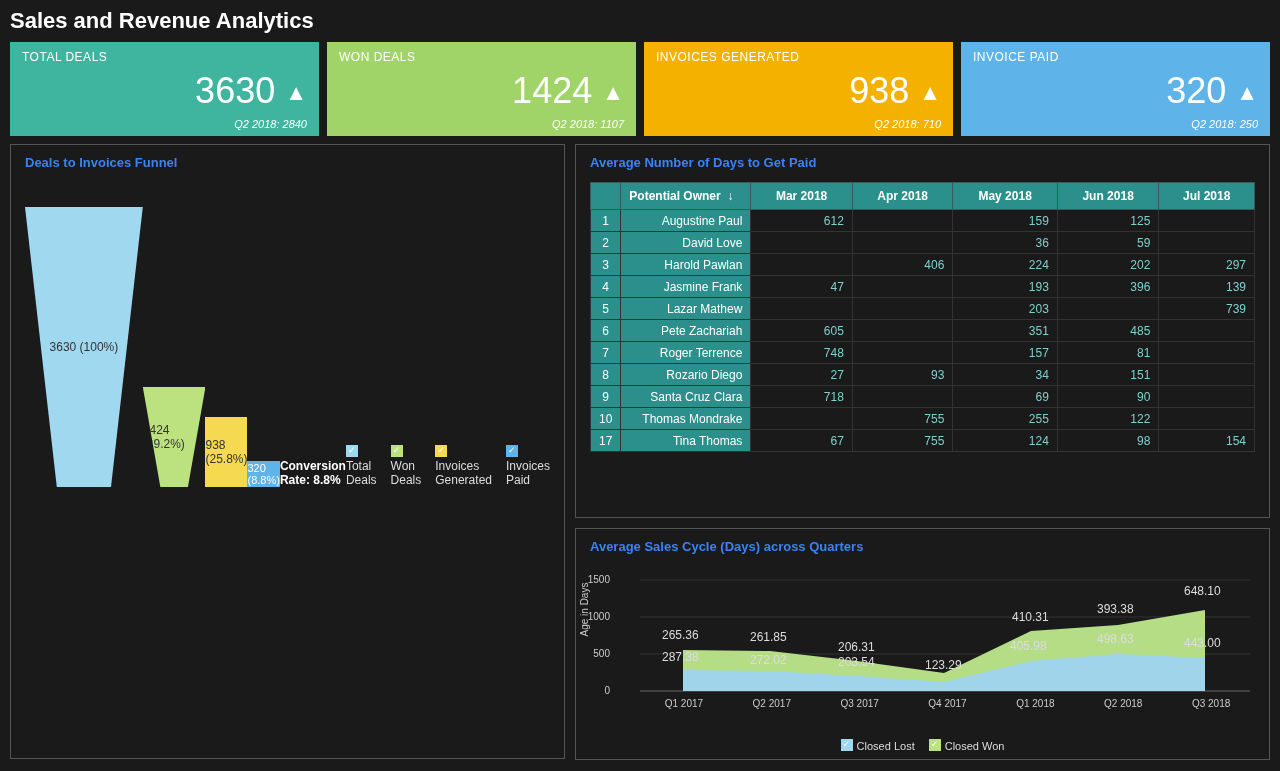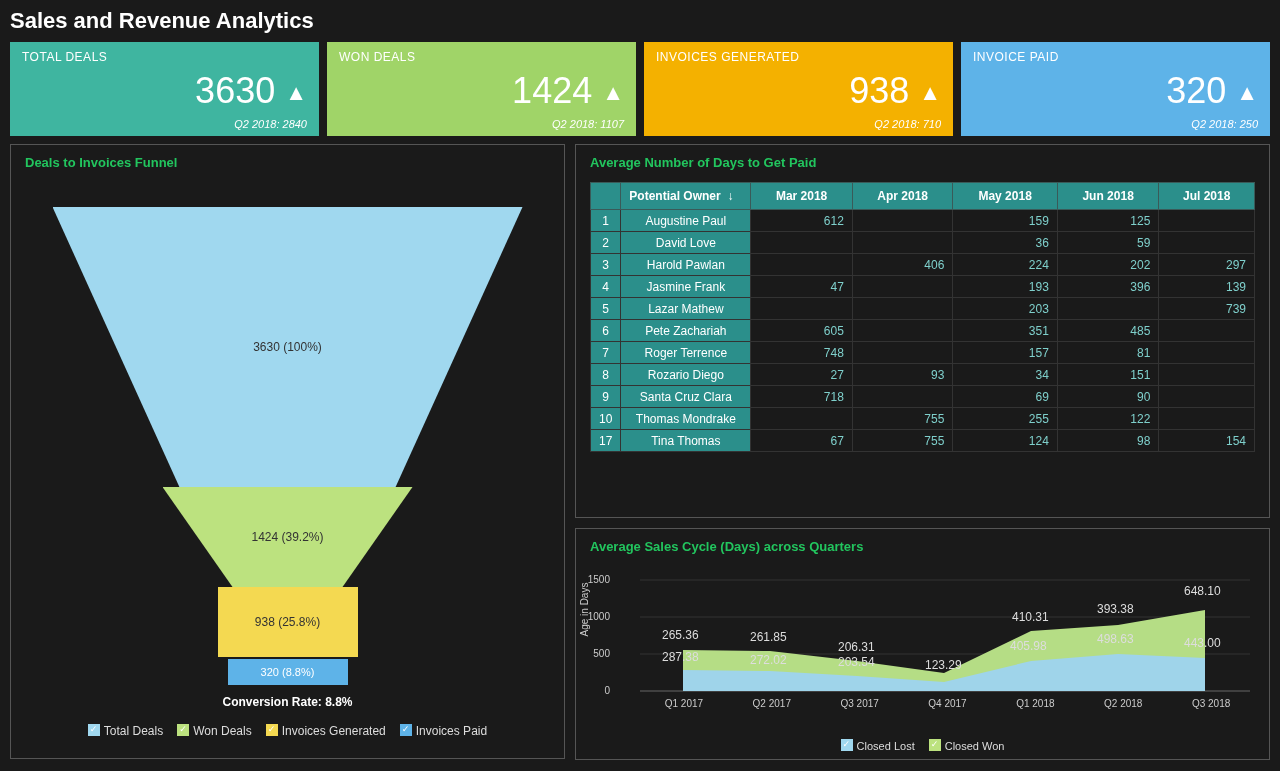--- a/index.html
+++ b/index.html
@@ -15,40 +15,40 @@
 .kpi-val { font-size:36px; font-weight:300; text-align:right; line-height:1; }
 .kpi-val .tri { font-size:22px; vertical-align:middle; }
 .kpi-sub { font-size:11px; text-align:right;font-style:italic; }
 .grid { display:flex; gap:10px; }
 .left-col { width:555px; }
 .right-col { flex:1; display:flex; flex-direction:column; gap:10px; }
 .panel { border:1px solid #555; padding:10px 14px; background:#1a1a1a; }
 .panel-funnel { height:615px; }
 .panel-table { height:374px; }
 .panel-chart { height:232px; }
-.panel-title { font-size:13px; font-weight:600; color:#22c55e; margin-bottom:12px; }
-
-.funnel-wrap { display:flex; flex-direction:column; align-items:center; margin-top:37px; }
+.panel-title { font-size:13px; font-weight:600; color:#3b82f6; margin-bottom:12px; }
+
+.funnel-wrap { display:flex; flex-direction:row; align-items:flex-end; margin-top:37px; }
 .funnel-seg { display:flex; align-items:center; justify-content:center; color:#333; font-size:12px; }
 .seg1 { width:470px; height:280px; background:#a0d8ef; clip-path:polygon(0 0,100% 0,73% 100%,27% 100%); }
 .seg2 { width:250px; height:100px; background:#bce27f; clip-path:polygon(0 0,100% 0,72% 100%,28% 100%); }
 .seg3 { width:140px; height:70px; background:#f4d951; color:#333; }
 .seg4 { width:120px; height:26px; background:#5eb3e8; color:#fff; font-size:11px; margin-top:2px; }
 .conv-label { font-size:12px; color:#fff; margin-top:10px; font-weight:600; }
 .legend { display:flex; gap:14px; margin-top:14px; font-size:12px; color:#ddd; }
 .swatch { width:12px; height:12px; display:inline-block; margin-right:4px; position:relative; top:1px; }
 .sw-blue { background:#a0d8ef; } .sw-green { background:#bce27f; } .sw-yellow { background:#f4d951; } .sw-deep { background:#5eb3e8; }
 .check { color:#fff; font-size:9px; position:absolute; left:2px; top:0; }
 
 table { width:100%; border-collapse:collapse; font-size:12px; }
 th { background:#2b8f8b; color:#fff; text-align:center; font-weight:600; padding:6px 8px; border:1px solid #3a5a58; }
 th.owner { text-align:left; }
 td { padding:3px 8px; border:1px solid #333; text-align:right; color:#7fd0cc; height:22px; }
 td.num { background:#2b8f8b; color:#fff; text-align:center; width:26px; }
-td.owner { background:#2b8f8b; color:#fff; text-align:center; width:130px; }
+td.owner { background:#2b8f8b; color:#fff; text-align:right; width:130px; }
 
 .chart-box { position:relative; height:170px; }
 .y-axis-label { position:absolute; left:-6px; top:50%; transform:rotate(-90deg) translateX(20px); font-size:10px; color:#ccc; transform-origin:left; }
 svg.area { position:absolute; left:50px; top:0; }
 .y-ticks { position:absolute; left:20px; top:0; font-size:10px; color:#ccc; }
 .y-ticks div { position:absolute; right:0; width:28px; text-align:right; }
 .x-ticks { position:absolute; left:50px; bottom:0; right:0; display:flex; }
 .x-ticks div { flex:1; text-align:center; font-size:10px; color:#ccc; }
 .pt-label { position:absolute; font-size:12px; color:#ddd; }
 .legend2 { display:flex; gap:14px; justify-content:center; font-size:11px; color:#ddd; margin-top:2px; }

